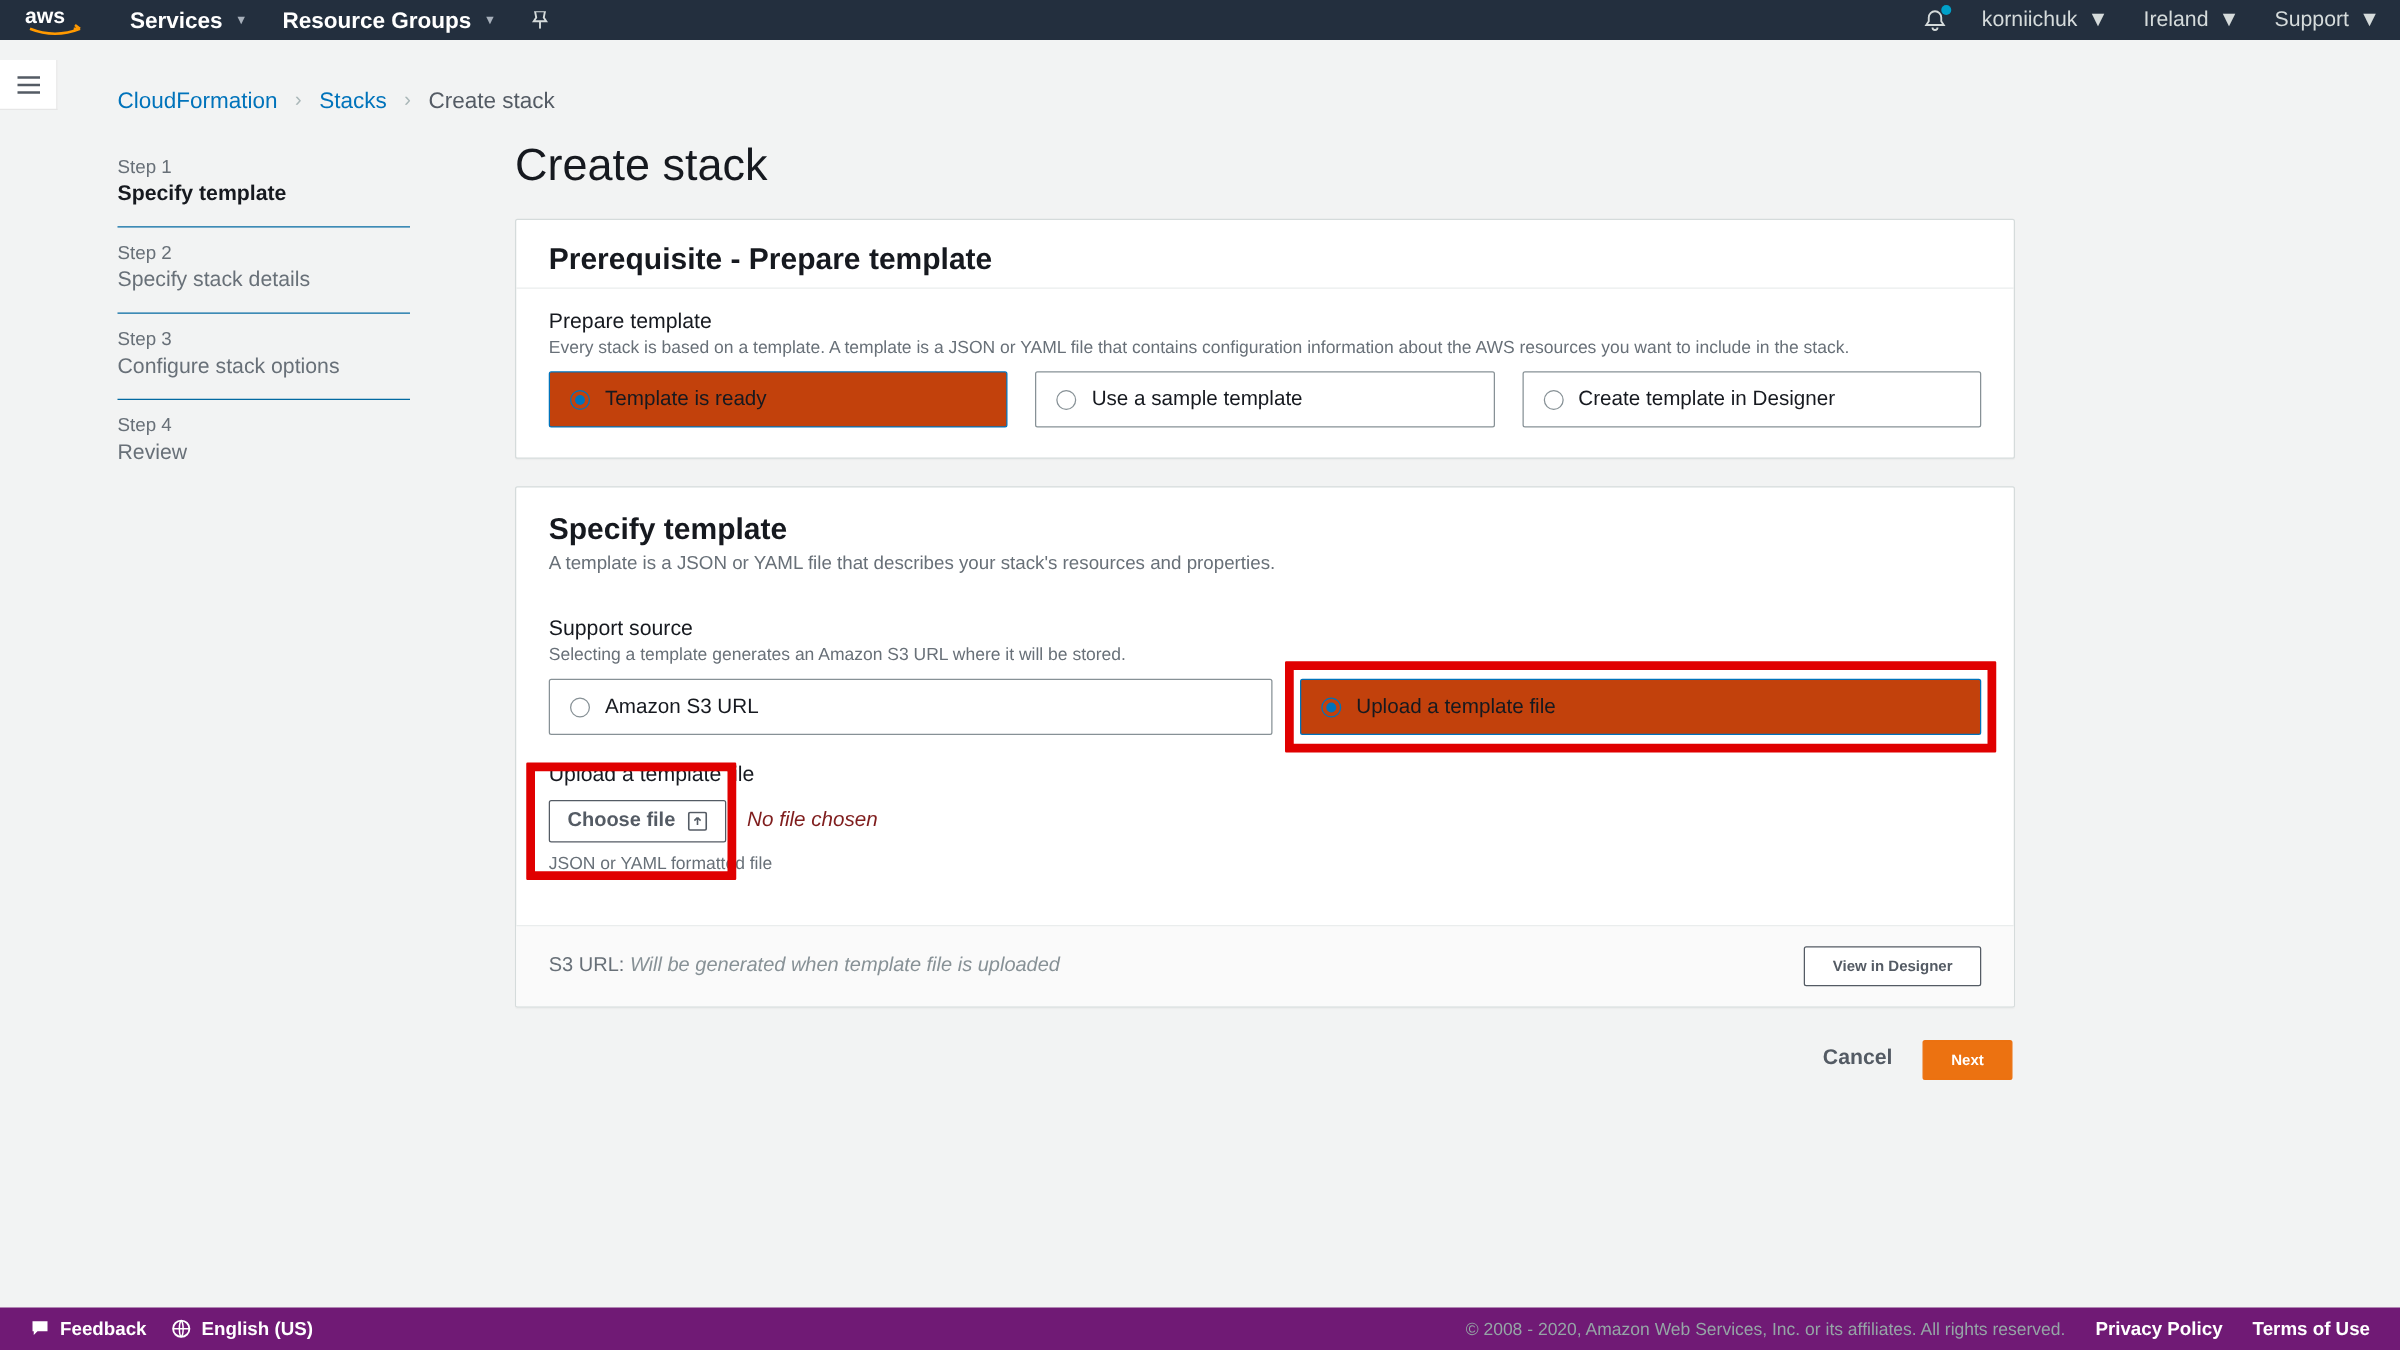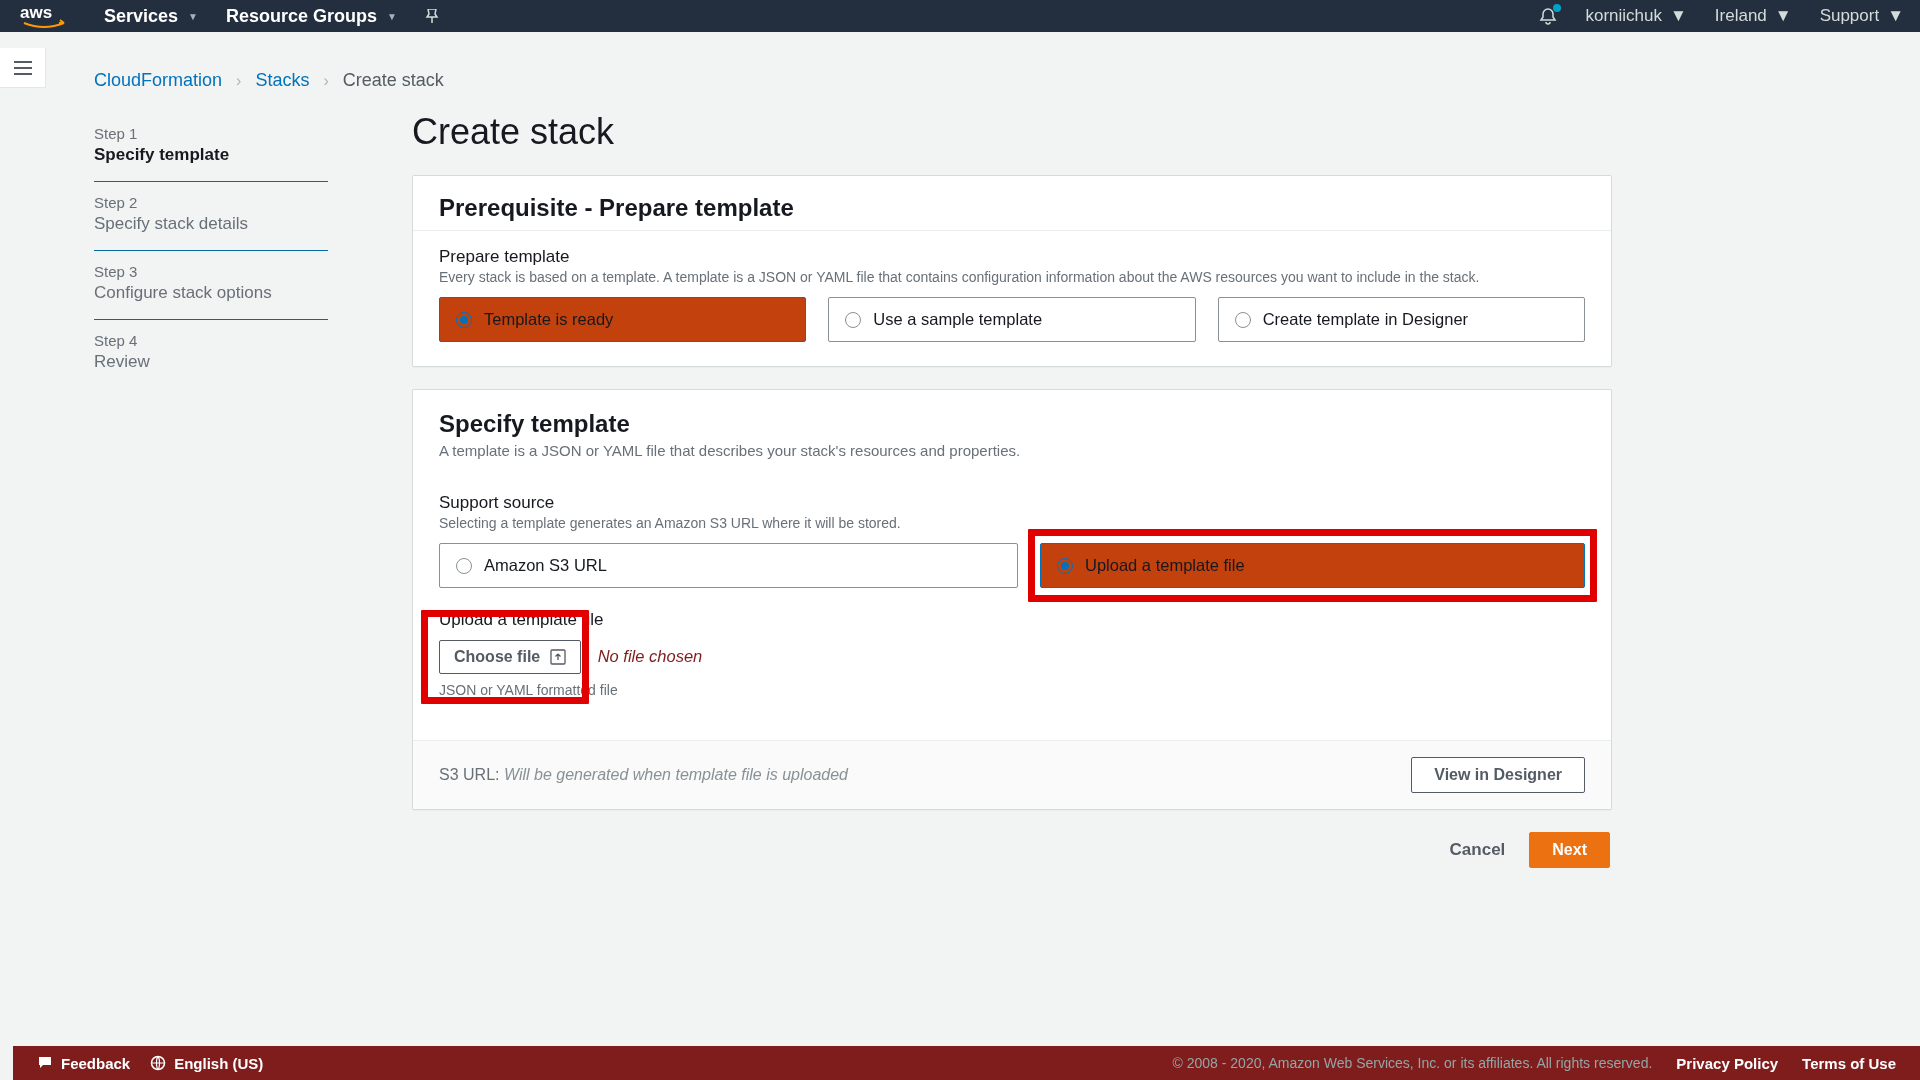--- a/index.html
+++ b/index.html
@@ -66,27 +66,27 @@
 .upload-row { margin-top: 22px; }
 .choose-wrap { display:flex; align-items:center; gap: 10px; }
 .choose-btn { border: 1px solid #545b64; background:#fff; color:#545b64; font-weight:700; font-size:16px; padding: 7px 14px; display:flex; align-items:center; gap:10px; cursor:pointer; border-radius:2px; }
 .nofile { font-style: italic; color:#7f1d1d; font-size:16.5px; }
 
 .footer-row { border-top: 1px solid #eaeded; margin-top: 18px; padding: 16px 26px; display:flex; align-items:center; justify-content:space-between; background: #fafafa; }
 .s3url { font-size:16px; color:#687078; }
 .s3url .gen { font-style: italic; color:#879196; }
 .small-hint { font-size: 14px; color:#687078; margin-top: 8px; }
 
-.btn { border: 1px solid #545b64; background:#fff; color:#545b64; font-weight:700; font-size:16px; padding: 8px 22px; border-radius:2px; cursor:pointer; }
+.btn { border: 1px solid #545b64; background:#fff; color:#545b64; font-weight:700; font-size:12px; padding: 8px 22px; border-radius:2px; cursor:pointer; }
 .btn.primary { background:#ec7211; border-color:#ec7211; color:#fff; }
 .actions { display:flex; justify-content:flex-end; gap: 14px; margin-top: 18px; padding-right: 2px; align-items: flex-end; }
 .actions .cancel { font-size: 17px; color:#545b64; font-weight:700; cursor:pointer; padding: 8px 10px; }
 
 
-.bottombar { position: absolute; left:13px; right:0; bottom:0; height:34px; background:#7f1d1d; color:#d5dbdb; display:flex; align-items:center; padding: 0 24px; font-size:15px; }
+.bottombar { position: absolute; left:0; right:0; bottom:0; height:34px; background:#701a75; color:#d5dbdb; display:flex; align-items:center; padding: 0 24px; font-size:15px; }
 .bottombar .left { display:flex; align-items:center; gap: 20px; }
 .bottombar .left .fb, .bottombar .left .lang { display:flex; align-items:center; gap:8px; cursor:pointer; font-weight:700; color:#fff; }
 .bottombar .spacer { flex:1; }
 .bottombar .right { display:flex; align-items:center; gap: 24px; }
 .bottombar .right .link { color:#fff; font-weight:700; cursor:pointer; }
 .bottombar .copy { color:#95a5a6; font-size:14px; }
 
 svg { display:block; }
 </style>
 </head>

